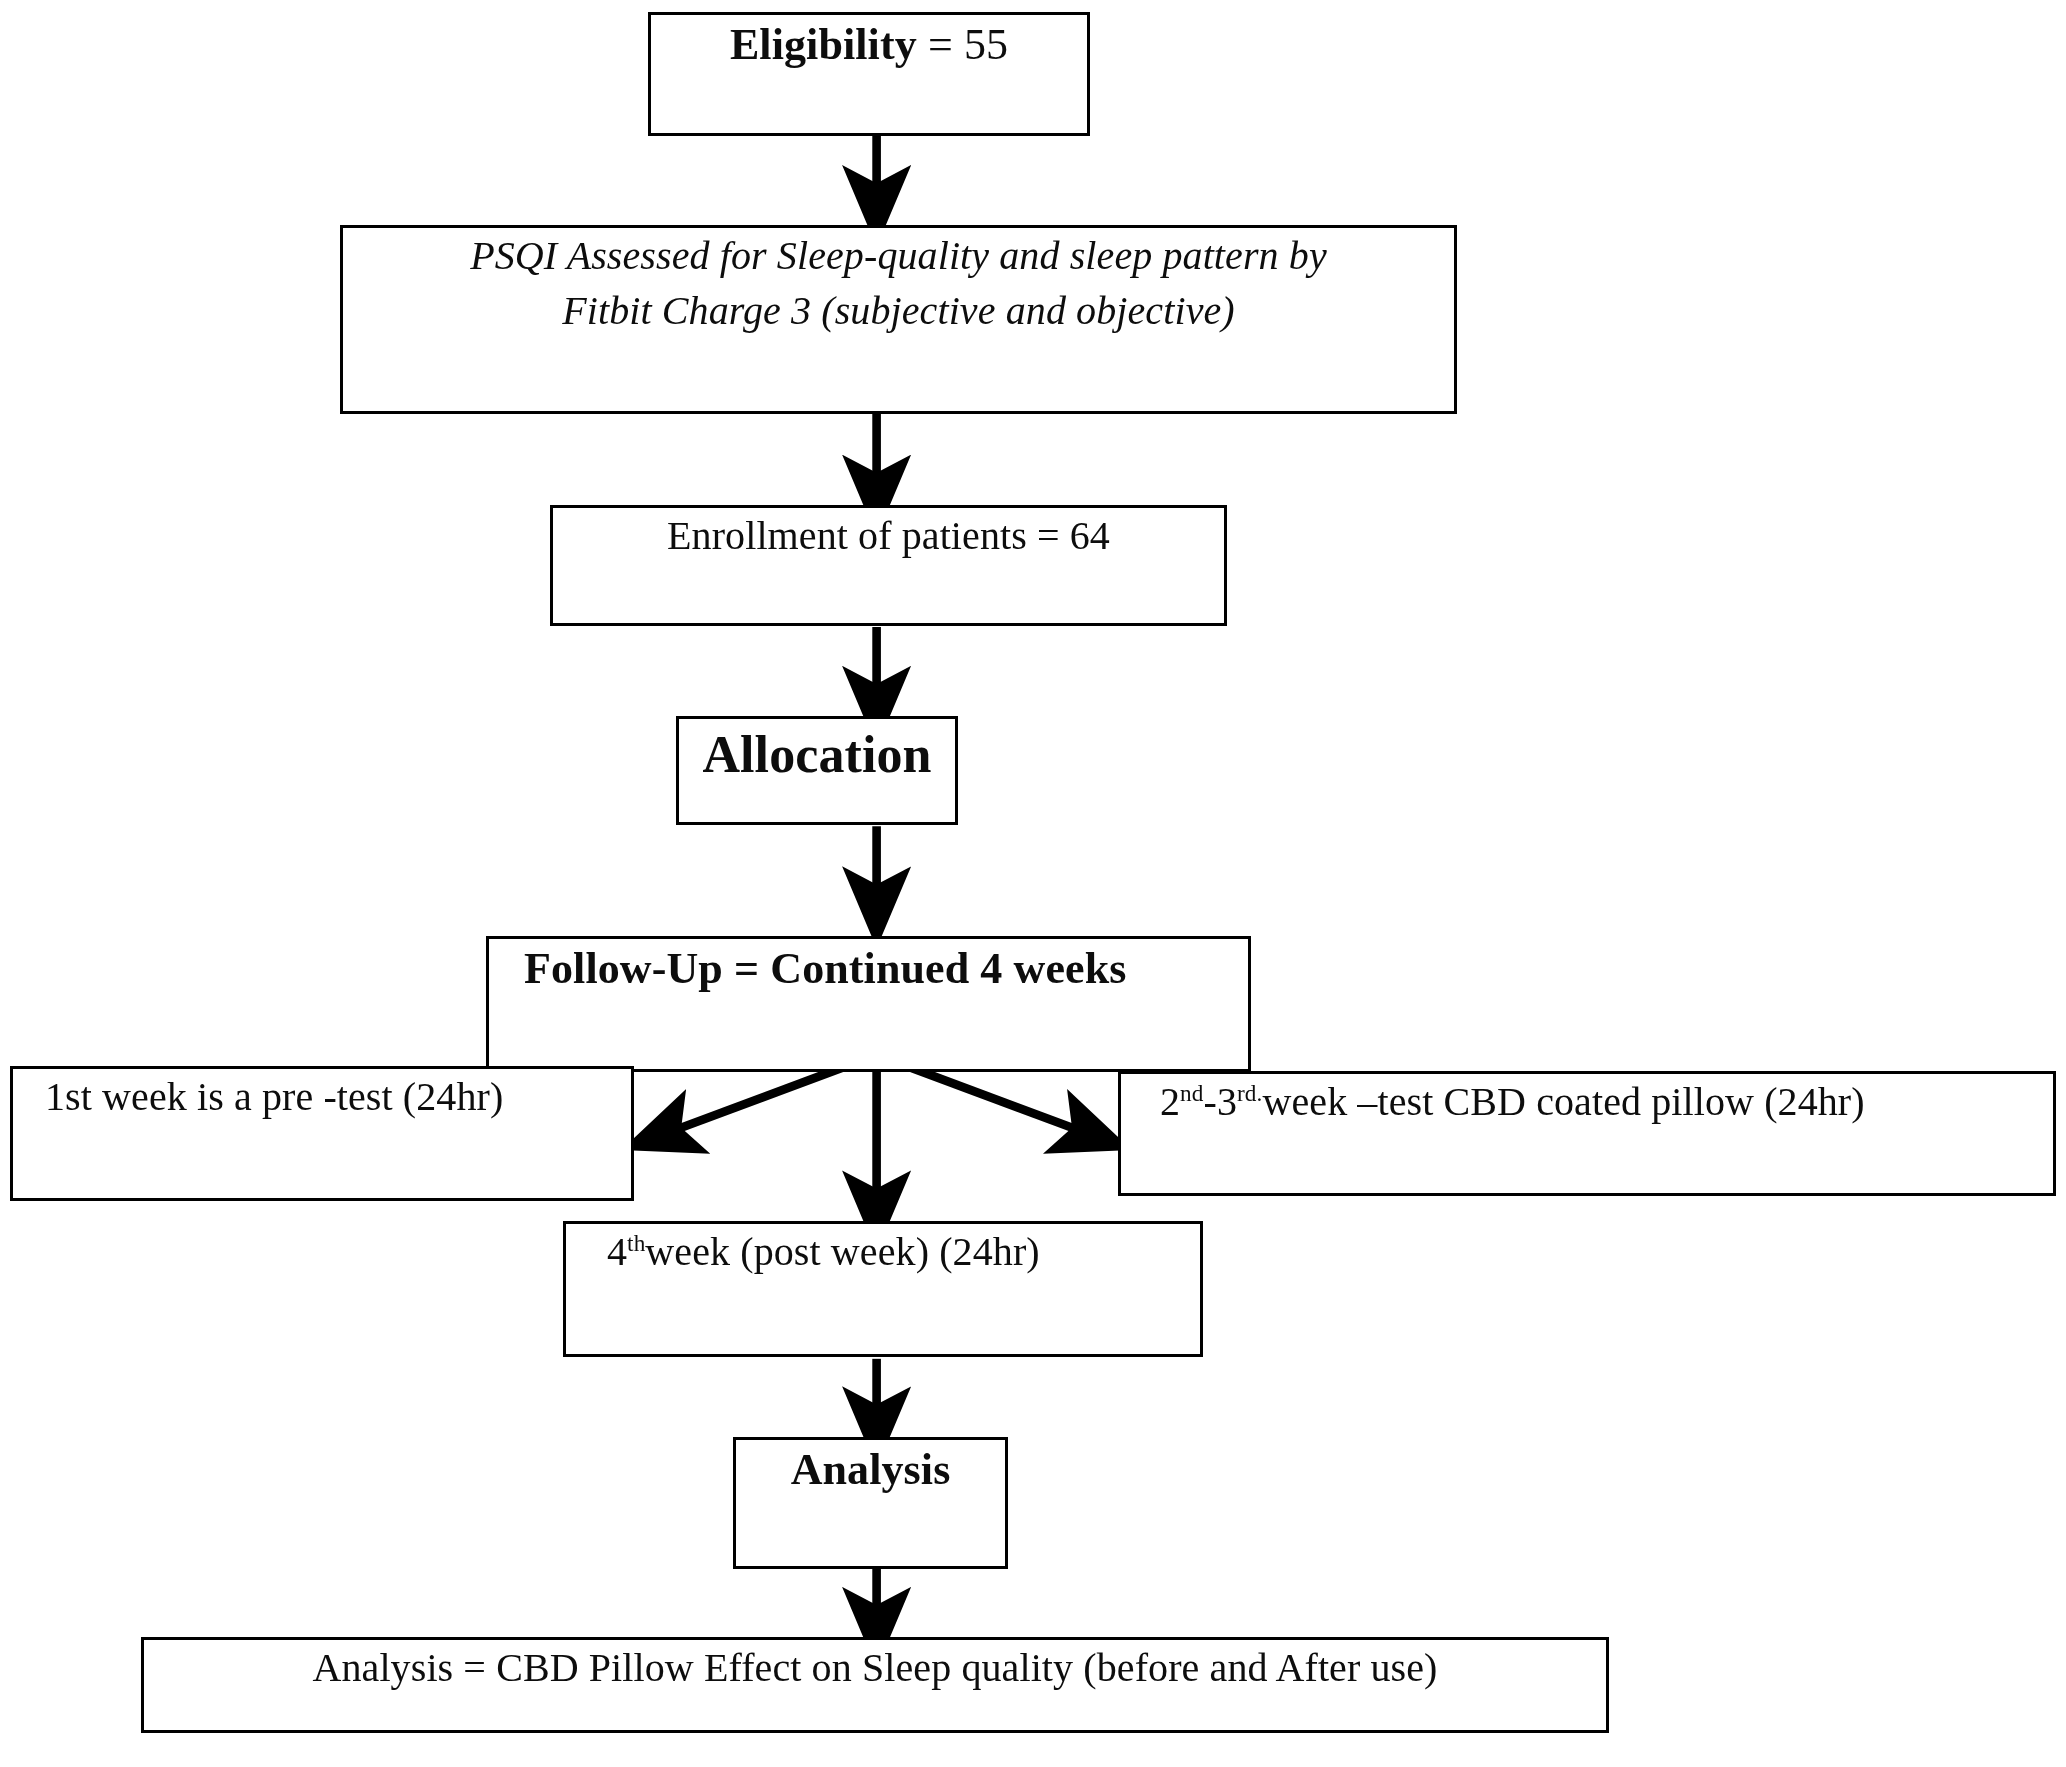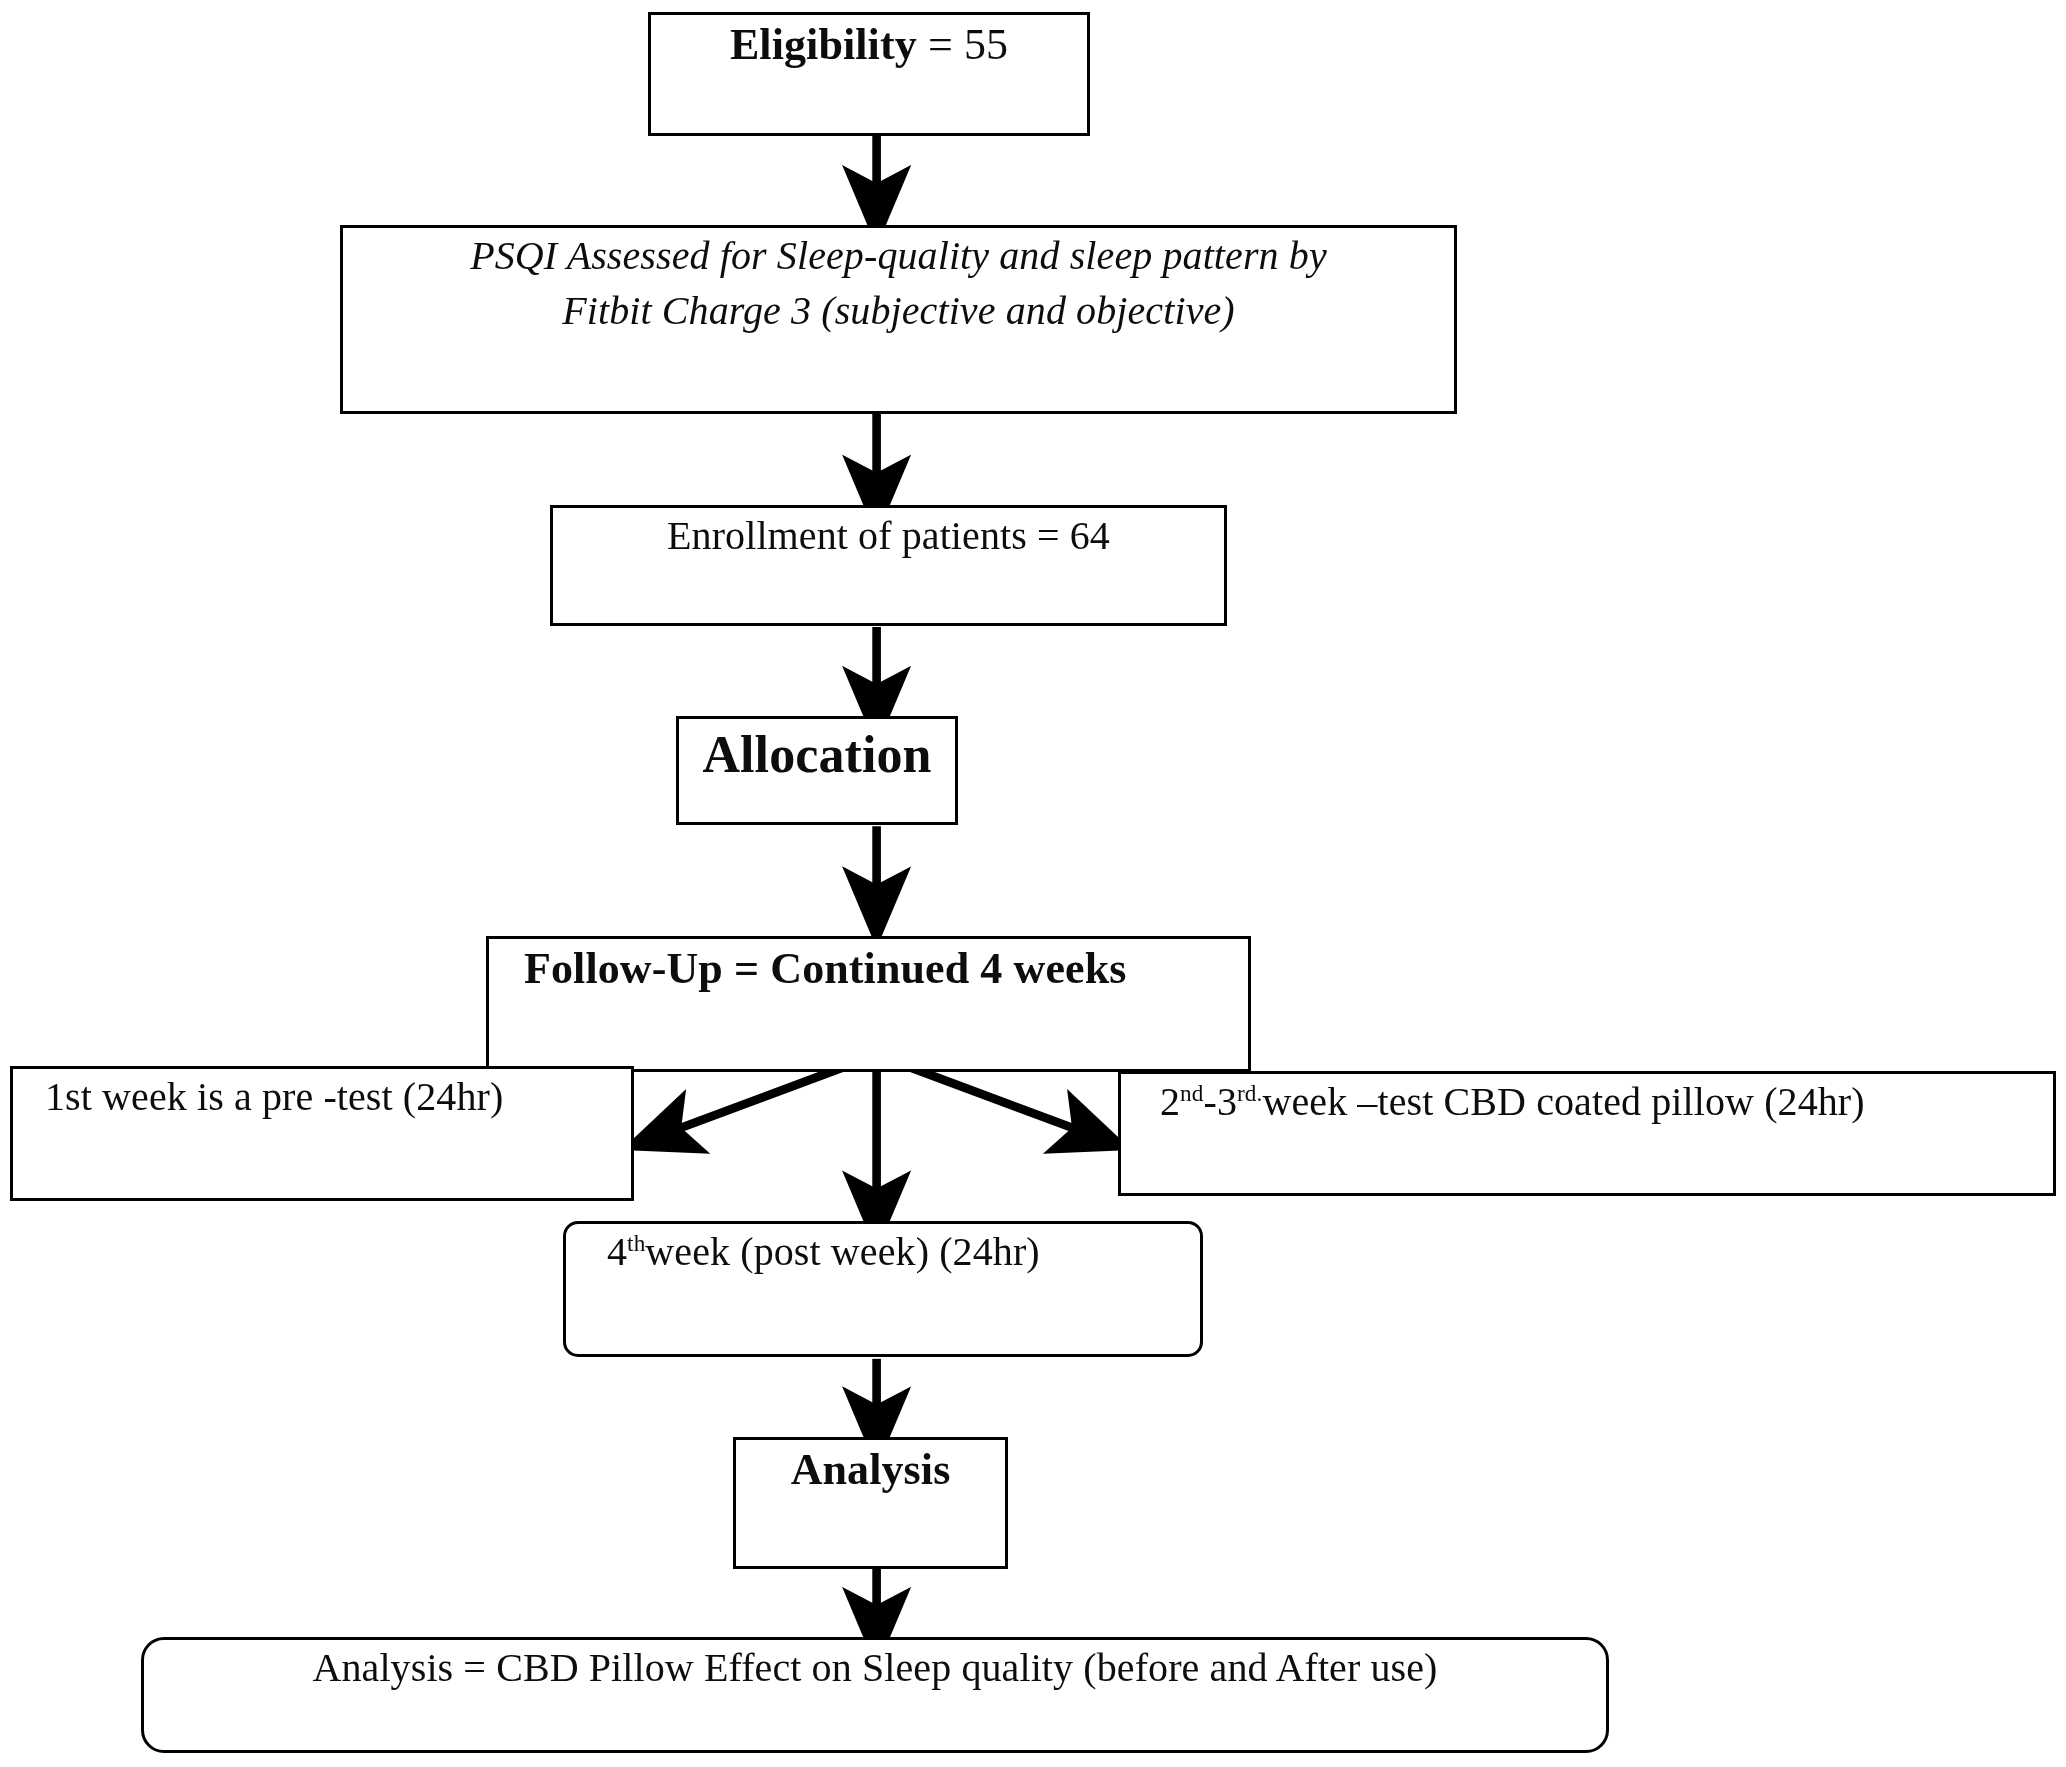--- a/index.html
+++ b/index.html
@@ -52,23 +52,23 @@
   }
 
   
   #node-eligibility   { left: 648px;  top: 12px;   width: 442px;  height: 124px; }
   #node-psqi          { left: 340px;  top: 225px;  width: 1117px; height: 189px; font-style: italic; }
   #node-enrollment    { left: 550px;  top: 505px;  width: 677px; height: 121px; }
   #node-allocation    { left: 676px; top: 716px; width: 282px;  height: 109px; }
   #node-followup      { left: 486px;  top: 936px; width: 765px; height: 136px; }
   #node-week1         { left: 10px;   top: 1066px; width: 624px;  height: 135px; }
   #node-week23        { left: 1118px; top: 1071px; width: 938px; height: 125px; }
-  #node-week4         { left: 563px;  top: 1221px; width: 640px;  height: 136px; border-radius: 15px; }
+  #node-week4         { left: 563px;  top: 1221px; width: 640px;  height: 136px; }
   #node-analysis      { left: 733px; top: 1437px; width: 275px;  height: 132px; }
-  #node-conclusion    { left: 141px;  top: 1637px; width: 1468px; height: 116px; border-radius: 23px; }
+  #node-conclusion    { left: 141px;  top: 1637px; width: 1468px; height: 96px; }
 
   #node-eligibility .node-text { font-size: 44px; }
   #node-psqi .node-text        { padding: 0 36px; }
   #node-allocation .node-text  { font-size: 52px; }
   #node-followup .node-text    { font-size: 44px; padding-left: 35px; }
   #node-week1 .node-text       { padding-left: 32px; }
   #node-week23 .node-text      { padding-left: 39px; }
   #node-week4 .node-text       { padding-left: 41px; }
   #node-analysis .node-text    { font-size: 44px; }
   #node-conclusion .node-text  { padding-left: 0; }

